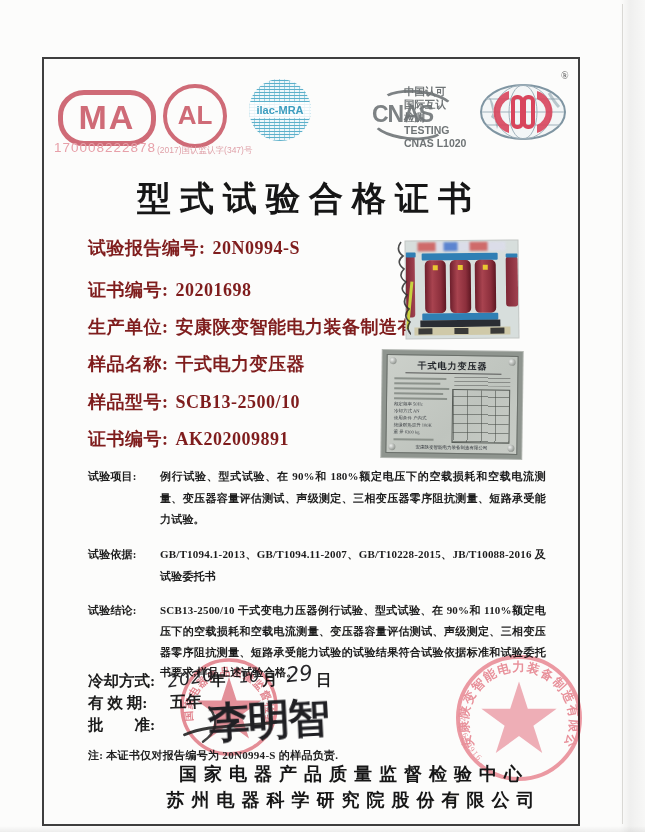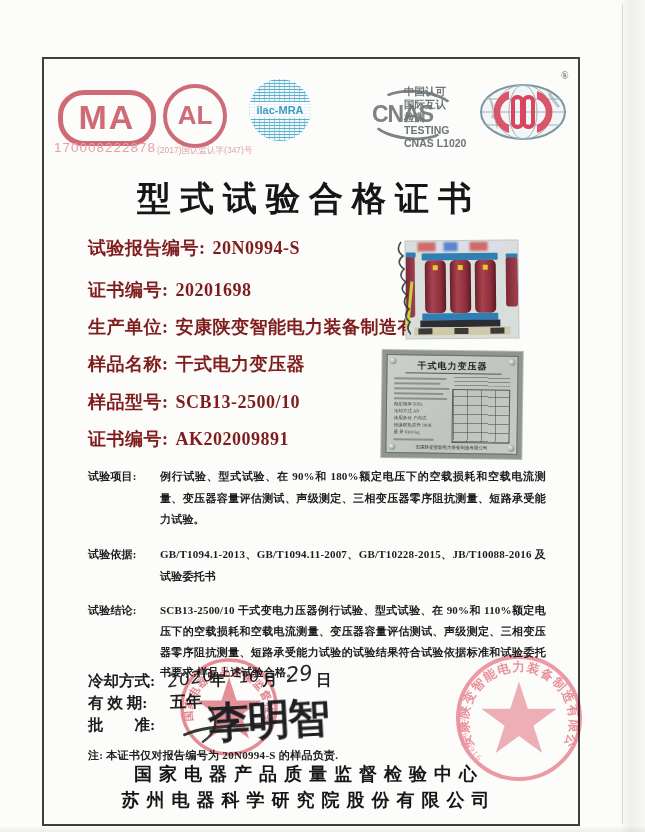--- a/index.html
+++ b/index.html
@@ -63,21 +63,21 @@
   .issue-line{left:88px;font-size:15.5px;font-weight:700;color:#1c1c1c;white-space:nowrap;}
   .hw{font-family:"DejaVu Sans",sans-serif;color:#26262a;}
   .hw-year{left:167px;top:668px;font-size:17px;font-style:italic;transform:rotate(-9deg);letter-spacing:1px;}
   .hw-month{left:239px;top:667px;font-size:16px;font-style:italic;transform:rotate(-4deg);}
   .hw-day{left:286px;top:662px;font-size:21px;font-style:italic;transform:rotate(-6deg);}
   .u-year{left:210px;top:670px;}
   .u-month{left:262px;top:670px;}
   .u-day{left:316px;top:670px;}
   .valid-val{left:170px;top:692px;font-size:16px;font-weight:700;transform:rotate(-2deg);color:#222;}
   .note{left:88px;top:748px;font-size:11px;font-weight:700;color:#222;letter-spacing:.3px;}
-  .org{left:42px;width:534px;text-align:center;font-weight:700;color:#161616;font-size:18px;letter-spacing:7px;}
+  .org{left:42px;width:534px;text-align:center;font-weight:700;color:#161616;font-size:18px;letter-spacing:7px;padding-left:45px;}
   
   .sig{left:180px;top:686px;width:190px;height:70px;transform:rotate(-3deg);}
   .sig-text{position:absolute;left:28px;top:6px;font-size:42px;font-weight:700;color:#202024;font-family:"DejaVu Sans",sans-serif;letter-spacing:-2px;filter:blur(.2px);}
   .seal{mix-blend-mode:multiply;}
 </style>
 </head>
 <body>
 
 <div class="canvas">
 

